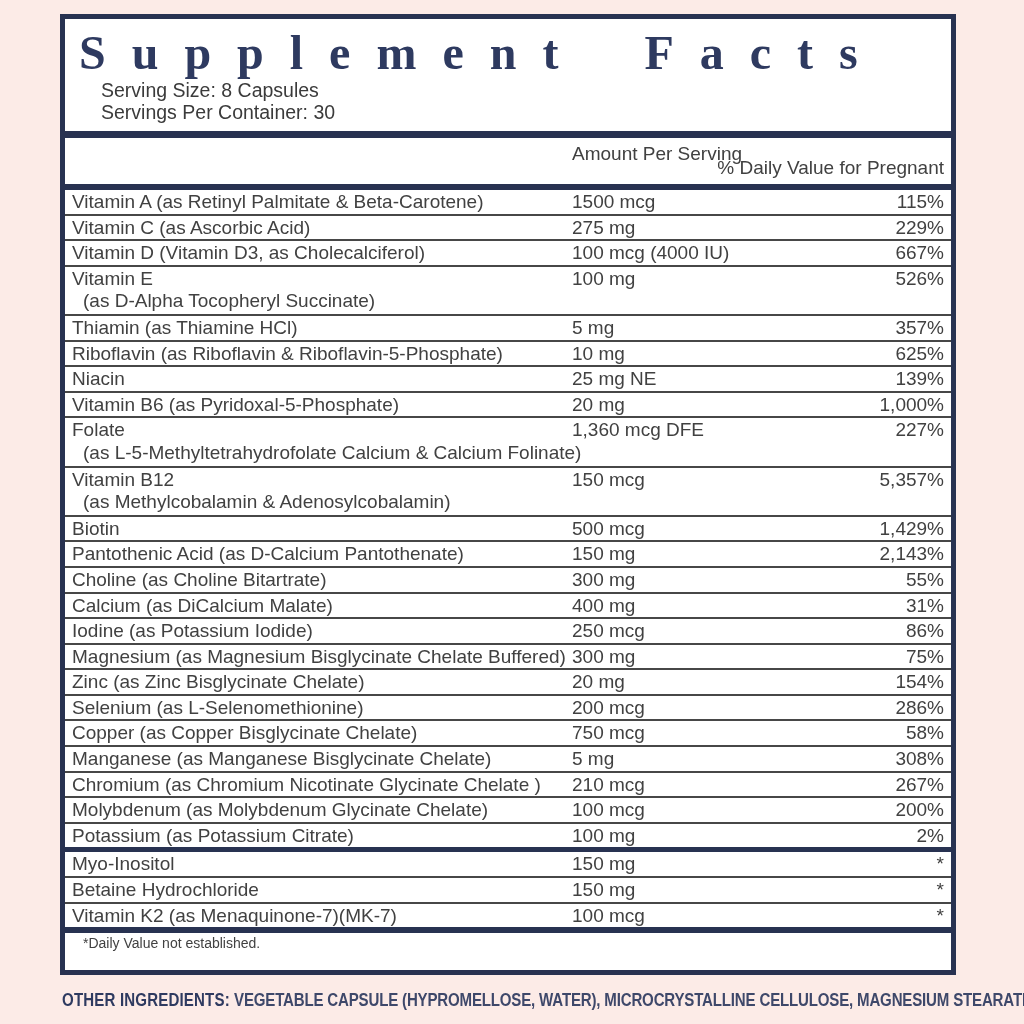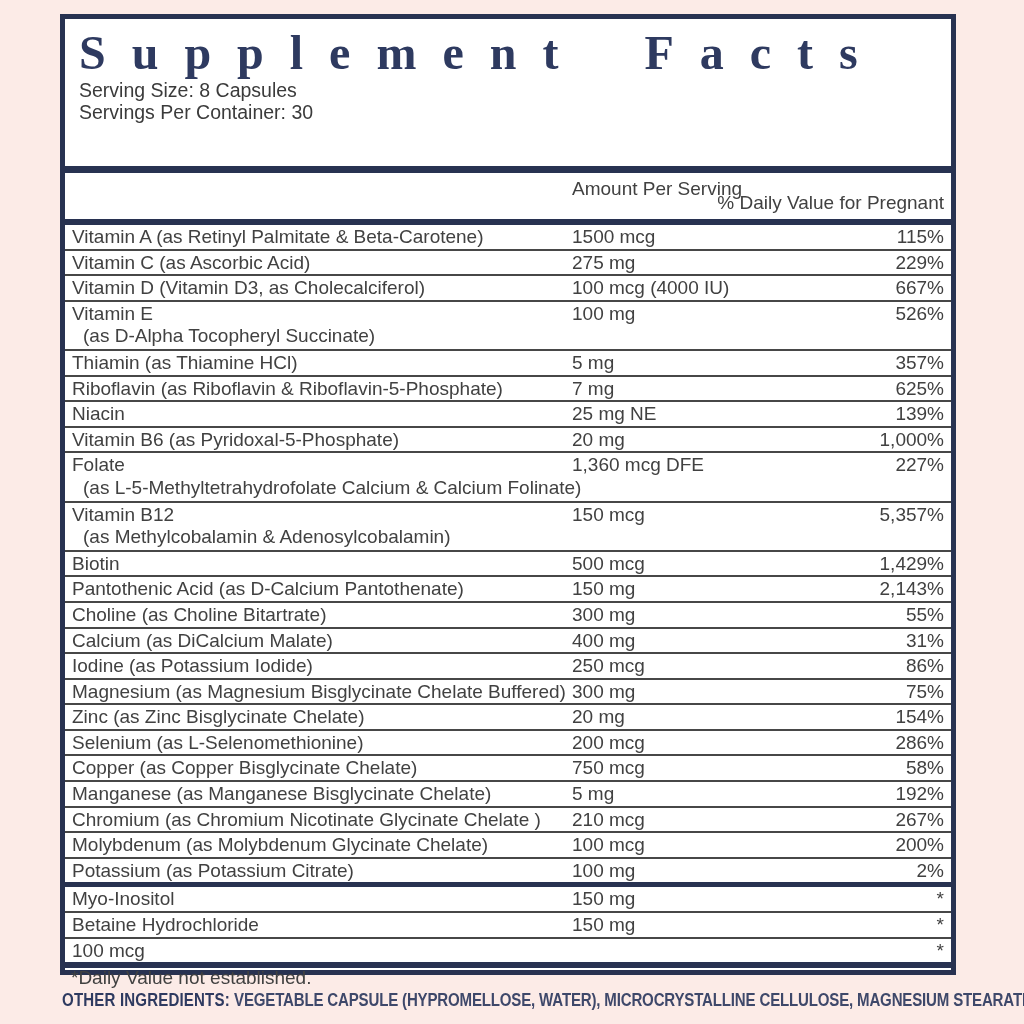--- a/index.html
+++ b/index.html
@@ -21,37 +21,38 @@
     position: absolute;
     left: 60px; top: 14px;
     width: 896px; height: 961px;
     background: #ffffff;
     border: 5px solid var(--bar);
   }
   
   .title-section {
     padding: 8px 14px 4px 14px;
     border-bottom: 7px solid var(--bar);
-    height: 154px;
+    height: 119px;
     overflow: hidden;
   }
   .main-title {
     font-family: "Liberation Serif", serif;
     font-weight: bold;
     font-size: 48px;
     line-height: 52px;
     letter-spacing: 26px;
     word-spacing: 22px;
     white-space: nowrap;
     color: var(--navy);
   }
   .serving-line {
     font-size: 19.5px;
     line-height: 22px;
     color: #3b3b3b;
+    margin-left: 22px;
   }
   
   .col-headers {
     position: relative;
     height: 52px;
     border-bottom: 6px solid var(--bar);
   }
   .amount-header {
     position: absolute;
     left: 507px; bottom: 19px;
@@ -87,22 +88,22 @@
     padding: 0 7px 0 18px;
     font-size: 19px;
     white-space: nowrap;
   }
   .section-bar { height: 5px; background: var(--bar); }
   .pre-footnote-bar { height: 6px; background: var(--bar); }
   
   .footnote-row {
     height: 20px;
     line-height: 20px;
-    padding: 0 6px;
-    font-size: 19px;
+    padding: 0 18px;
+    font-size: 14px;
   }
   
   .other-ingredients {
     position: absolute;
     left: 62px; top: 990px;
     width: 960px;
     white-space: nowrap;
     color: var(--navy);
     font-size: 17.5px;
     line-height: 21px;
@@ -167,21 +168,21 @@
       <div class="row">
         <div class="line1">
           <span class="name">Thiamin (as Thiamine HCl)</span>
           <span class="amount">5 mg</span>
           <span class="dv">357%</span>
         </div>
       </div>
       <div class="row">
         <div class="line1">
           <span class="name">Riboflavin (as Riboflavin &amp; Riboflavin-5-Phosphate)</span>
-          <span class="amount">7 mg</span>
+          <span class="amount">10 mg</span>
           <span class="dv">625%</span>
         </div>
       </div>
       <div class="row">
         <div class="line1">
           <span class="name">Niacin</span>
           <span class="amount">25 mg NE</span>
           <span class="dv">139%</span>
         </div>
       </div>
@@ -268,21 +269,21 @@
         <div class="line1">
           <span class="name">Copper (as Copper Bisglycinate Chelate)</span>
           <span class="amount">750 mcg</span>
           <span class="dv">58%</span>
         </div>
       </div>
       <div class="row">
         <div class="line1">
           <span class="name">Manganese (as Manganese Bisglycinate Chelate)</span>
           <span class="amount">5 mg</span>
-          <span class="dv">192%</span>
+          <span class="dv">308%</span>
         </div>
       </div>
       <div class="row">
         <div class="line1">
           <span class="name">Chromium (as Chromium Nicotinate Glycinate Chelate )</span>
           <span class="amount">210 mcg</span>
           <span class="dv">267%</span>
         </div>
       </div>
       <div class="row">
@@ -313,20 +314,21 @@
       </div>
       <div class="row">
         <div class="line1">
           <span class="name">Betaine Hydrochloride</span>
           <span class="amount">150 mg</span>
           <span class="dv">*</span>
         </div>
       </div>
       <div class="row">
         <div class="line1">
+          <span class="name">Vitamin K2 (as Menaquinone-7)(MK-7)</span>
           <span class="amount">100 mcg</span>
           <span class="dv">*</span>
         </div>
       </div>
     </div>
 
   <div class="pre-footnote-bar"></div>
 
   <div class="footnote-row">*Daily Value not established.</div>
 

